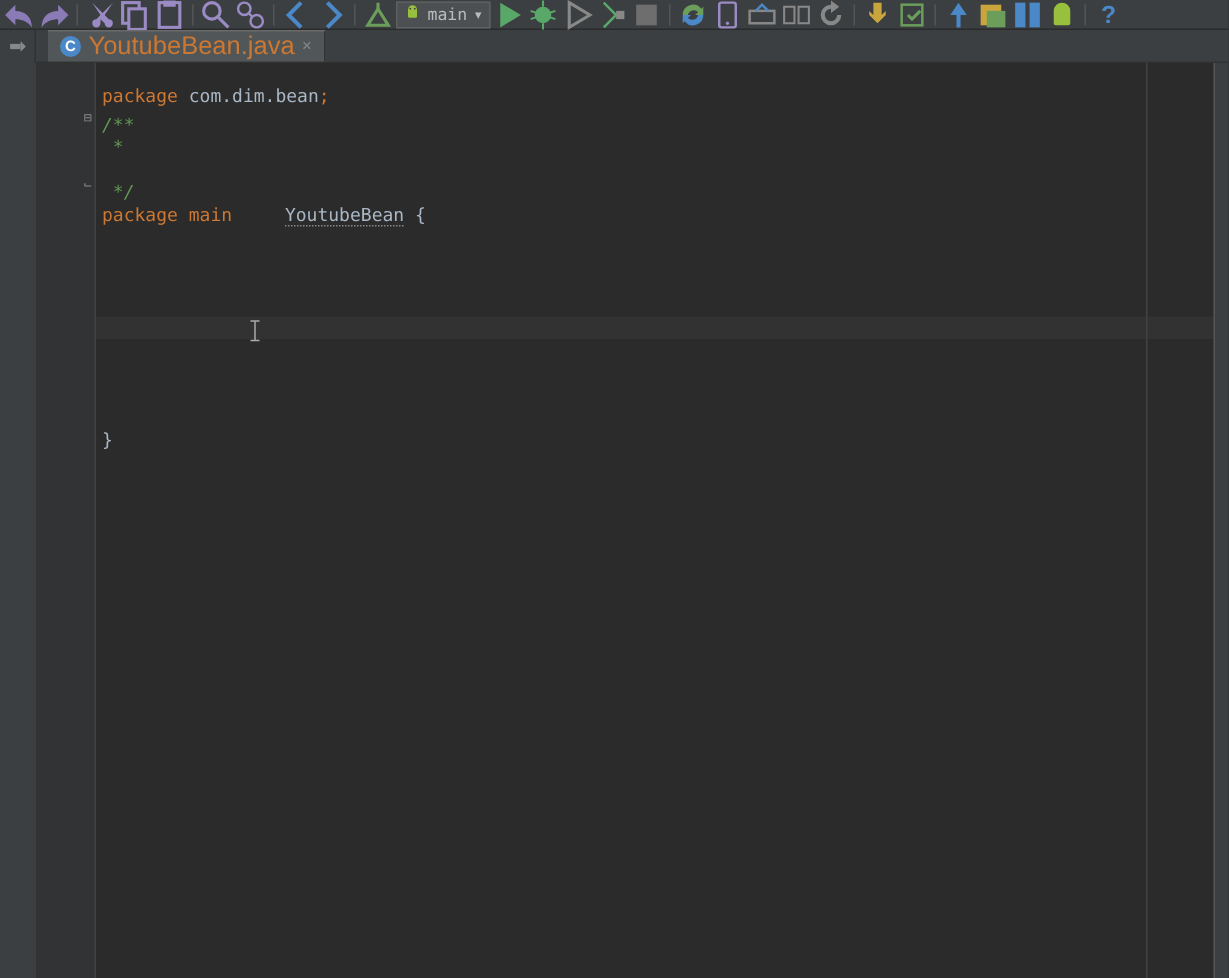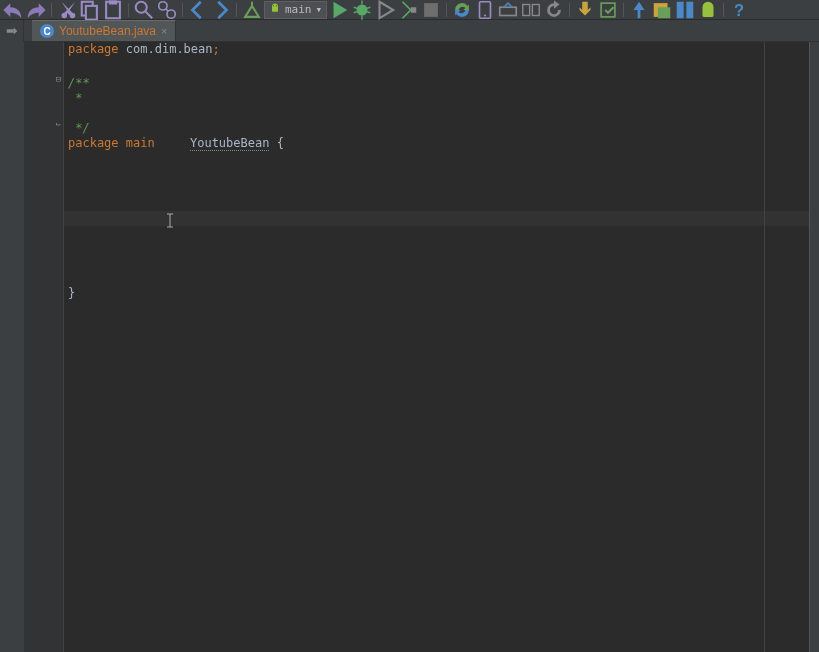--- a/index.html
+++ b/index.html
@@ -93,21 +93,21 @@
   color: #fff;
   font-size: 10px;
   display: flex;
   align-items: center;
   justify-content: center;
   font-family: sans-serif;
   font-weight: bold;
 }
 .tab-label {
   color: #cc7832;
-  font-size: 12px;
+  font-size: 17px;
   font-family: sans-serif;
 }
 .tab-close {
   color: #888;
   font-size: 11px;
   cursor: pointer;
   font-family: sans-serif;
 }
 .editor-wrap {
   position: absolute;
@@ -383,21 +383,21 @@
 
 <div class="editor-wrap">
   <div class="gutter">
     <div class="fold" style="top:33px">⊟</div>
     <div class="fold" style="top:78px">⌙</div>
   </div>
   <div class="code">
     <div class="current-line" style="top:169px"></div>
     <div class="right-margin"></div>
 
-    <div class="code-line" style="position:absolute;top:0"><span class="kw">package</span><span class="pkg"> com.dim.bean</span><span class="kw">;</span></div>
+    <div class="code-line" style="position:absolute;top:15px"><span class="kw">package</span><span class="pkg"> com.dim.bean</span><span class="kw">;</span></div>
     <div class="code-line" style="position:absolute;top:34px"><span class="comment">/**</span></div>
     <div class="code-line" style="position:absolute;top:49px"><span class="comment"> *</span></div>
     <div class="code-line" style="position:absolute;top:79px"><span class="comment"> */</span></div>
     <div class="code-line" style="position:absolute;top:94px"><span class="kw">package</span><span> </span><span class="kw">main</span><span> </span><span class="cls underline-squiggle">YoutubeBean</span><span> {</span></div>
     <div class="code-line" style="position:absolute;top:244px"><span>}</span></div>
 
     <div class="caret" style="top:171px;left:102px">
       <svg viewBox="0 0 8 15">
           <line x1="4" y1="1" x2="4" y2="14" stroke="#aaa" stroke-width="1"></line>
           <line x1="1" y1="1" x2="7" y2="1" stroke="#aaa" stroke-width="1"></line>

